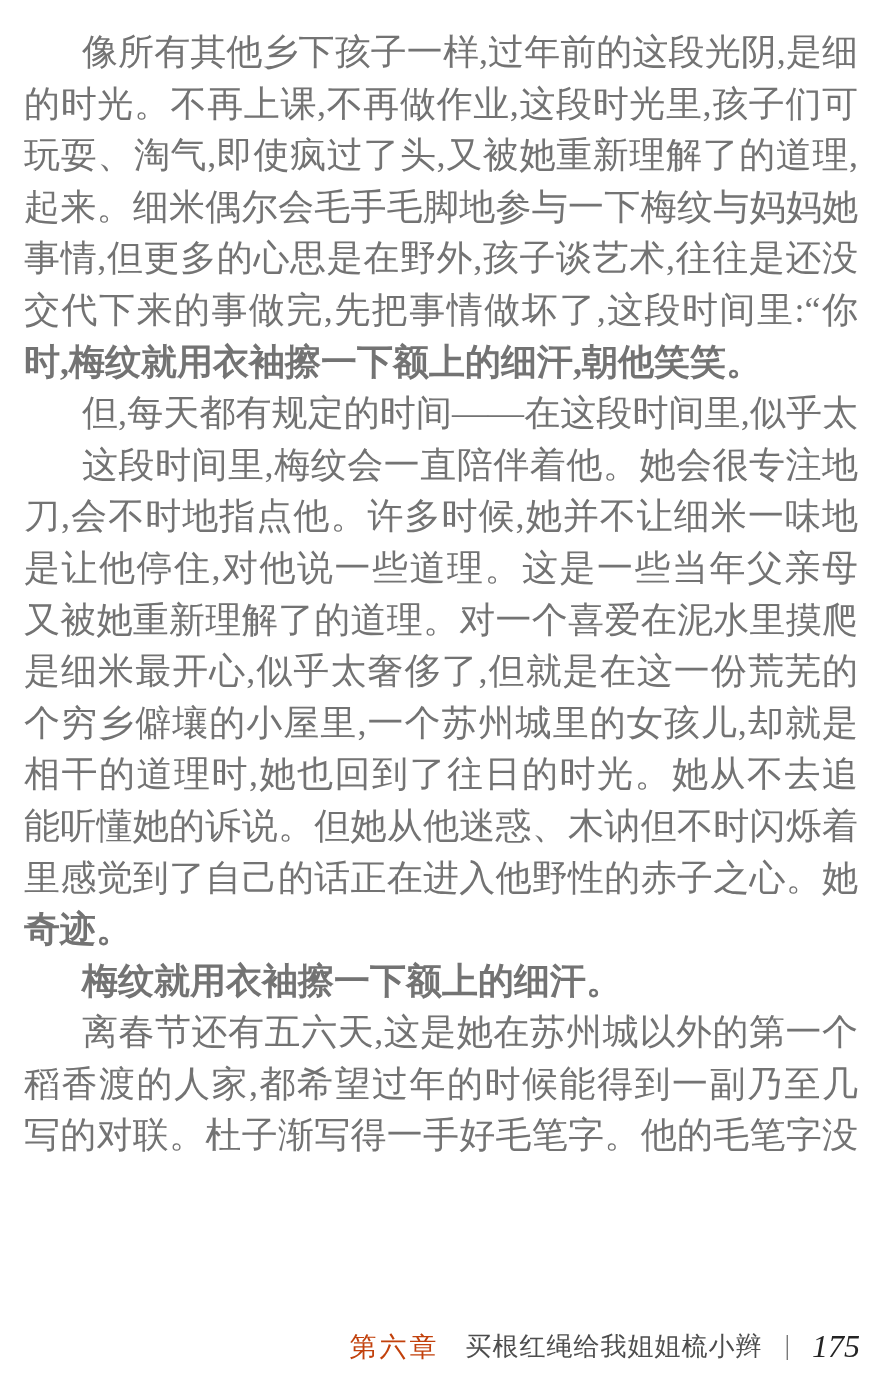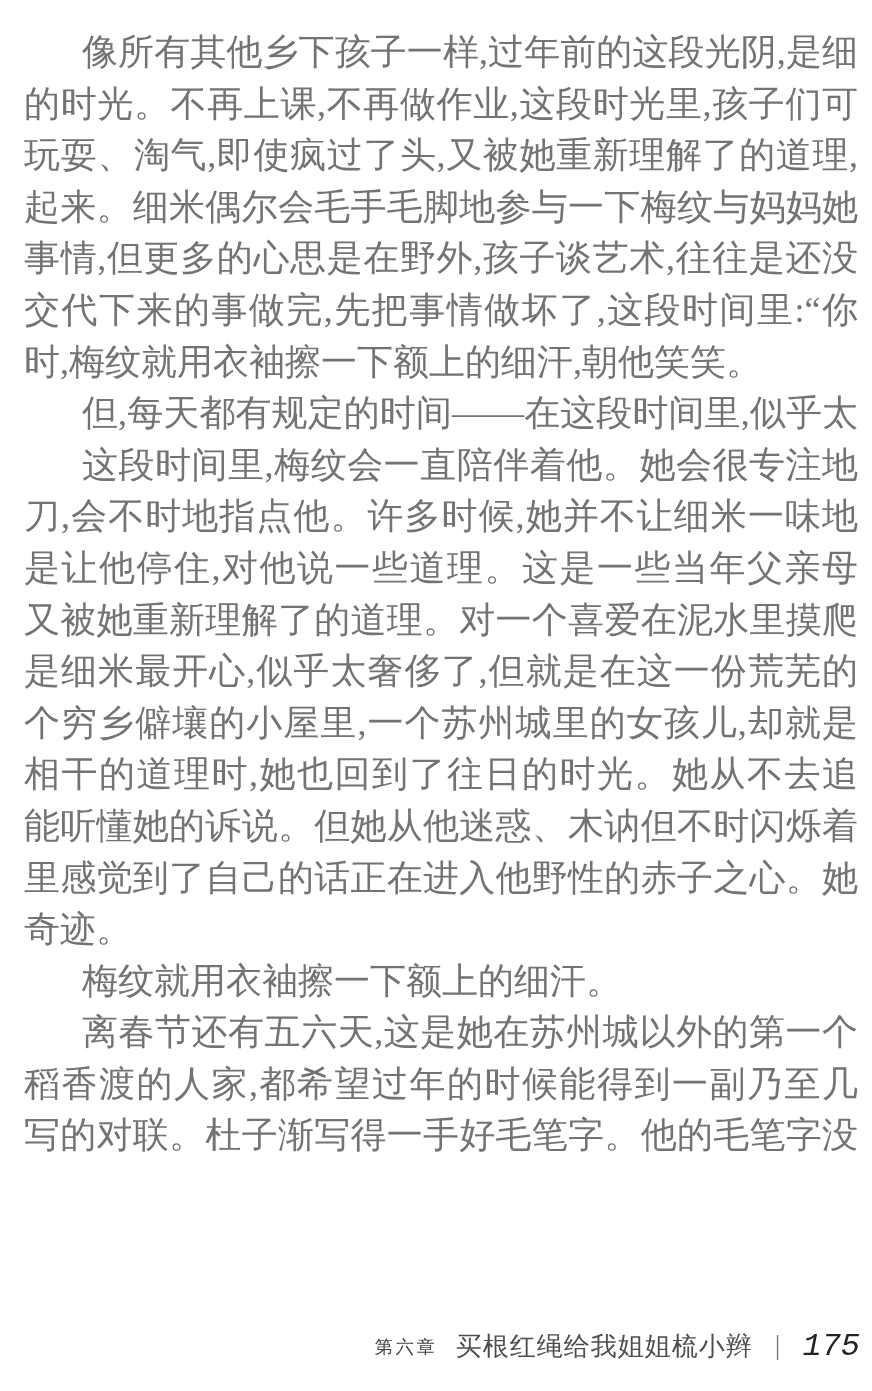--- a/index.html
+++ b/index.html
@@ -28,54 +28,55 @@
     height: 51.6px;
     overflow: hidden;
     color: #737373;
     text-align: justify;
     text-align-last: justify;
     white-space: normal;
   }
   .line.short {
     text-align: right;
     text-align-last: left;
+    font-weight: bold;
   }
   .line.indent {
     padding-left: 58px;
   }
   .footer {
     position: absolute;
     top: 1328px;
     right: 12px;
     display: flex;
     align-items: center;
     white-space: nowrap;
   }
   .footer .chapter-label {
-    font-size: 18px;
-    color: #404040;
+    font-size: 27px;
+    color: #c2410c;
     letter-spacing: 3px;
   }
   .footer .chapter-title {
     font-size: 26px;
     color: #4d4d4d;
-    margin-left: 18px;
+    margin-left: 26px;
     letter-spacing: 1px;
   }
   .footer .separator {
     font-size: 28px;
     color: #7a7a7a;
     margin: 0 22px;
     transform: translateY(-2px);
   }
   .footer .page-number {
     font-size: 32px;
     color: #242424;
     font-style: italic;
-    font-family: Liberation Mono, monospace;
+    font-family: Liberation Serif, serif;
   }
 </style>
 </head>
 <body>
 
 <div class="page">
   <div class="body-text">
     <p class="line indent">像所有其他乡下孩子一样,过年前的这段光阴,是细米最开心</p>
     <p class="line">的时光。不再上课,不再做作业,这段时光里,孩子们可以尽情地</p>
     <p class="line">玩耍、淘气,即使疯过了头,又被她重新理解了的道理,而格外宽容</p>

